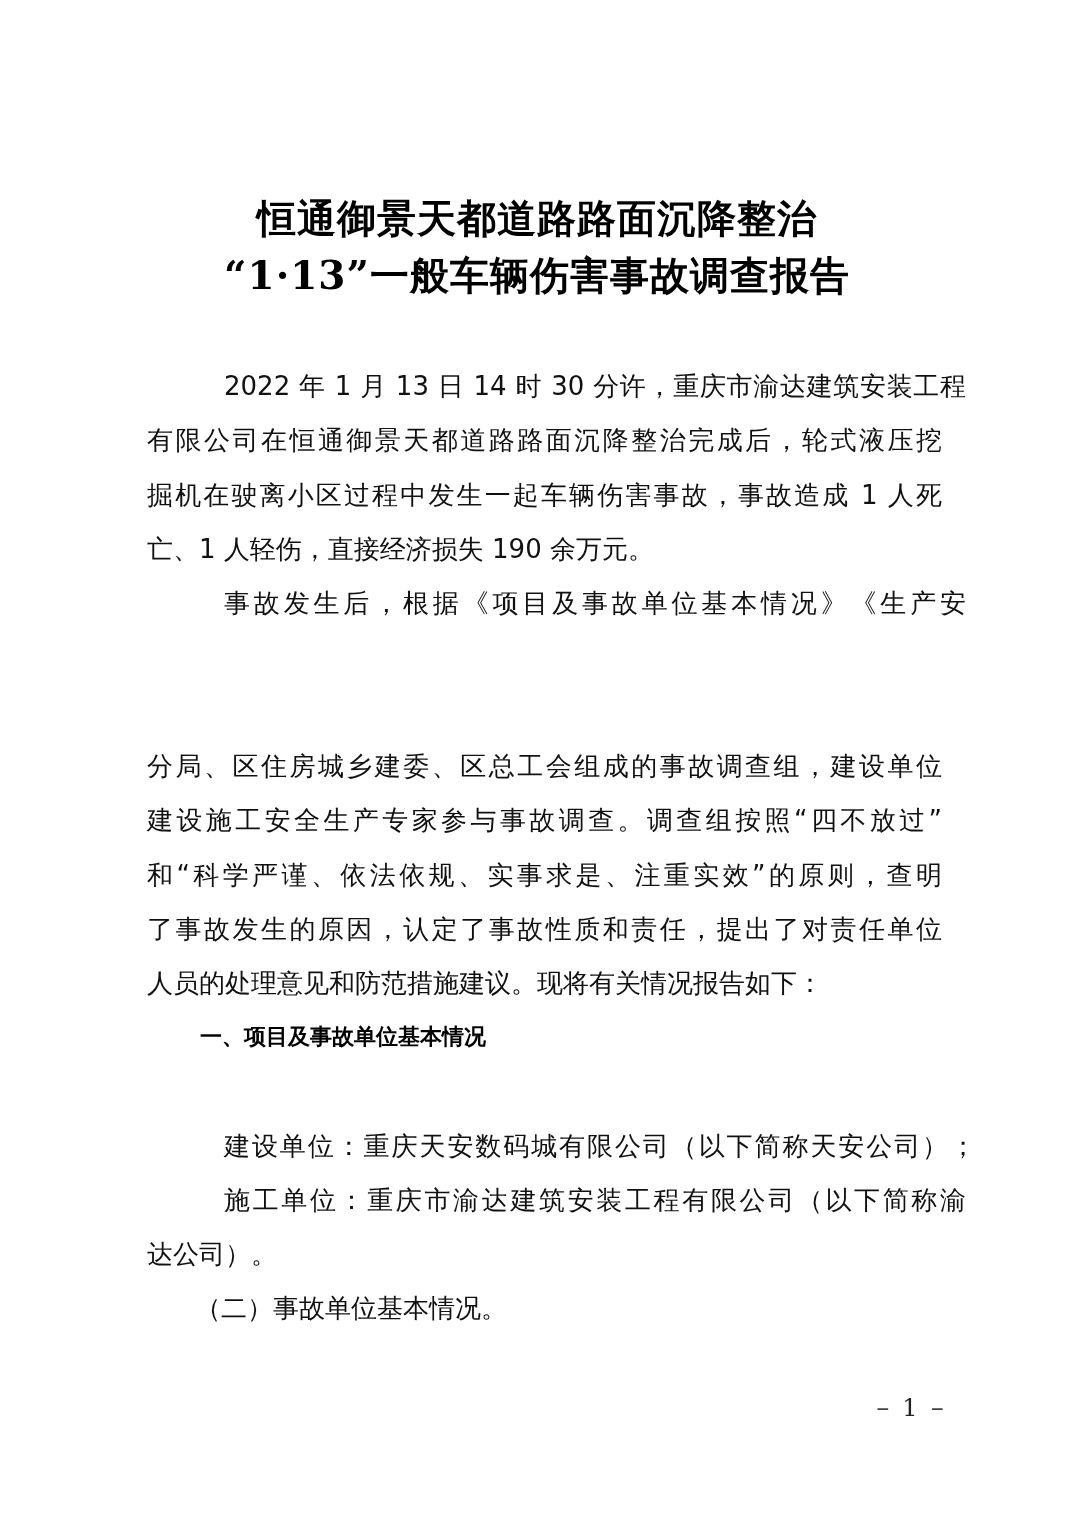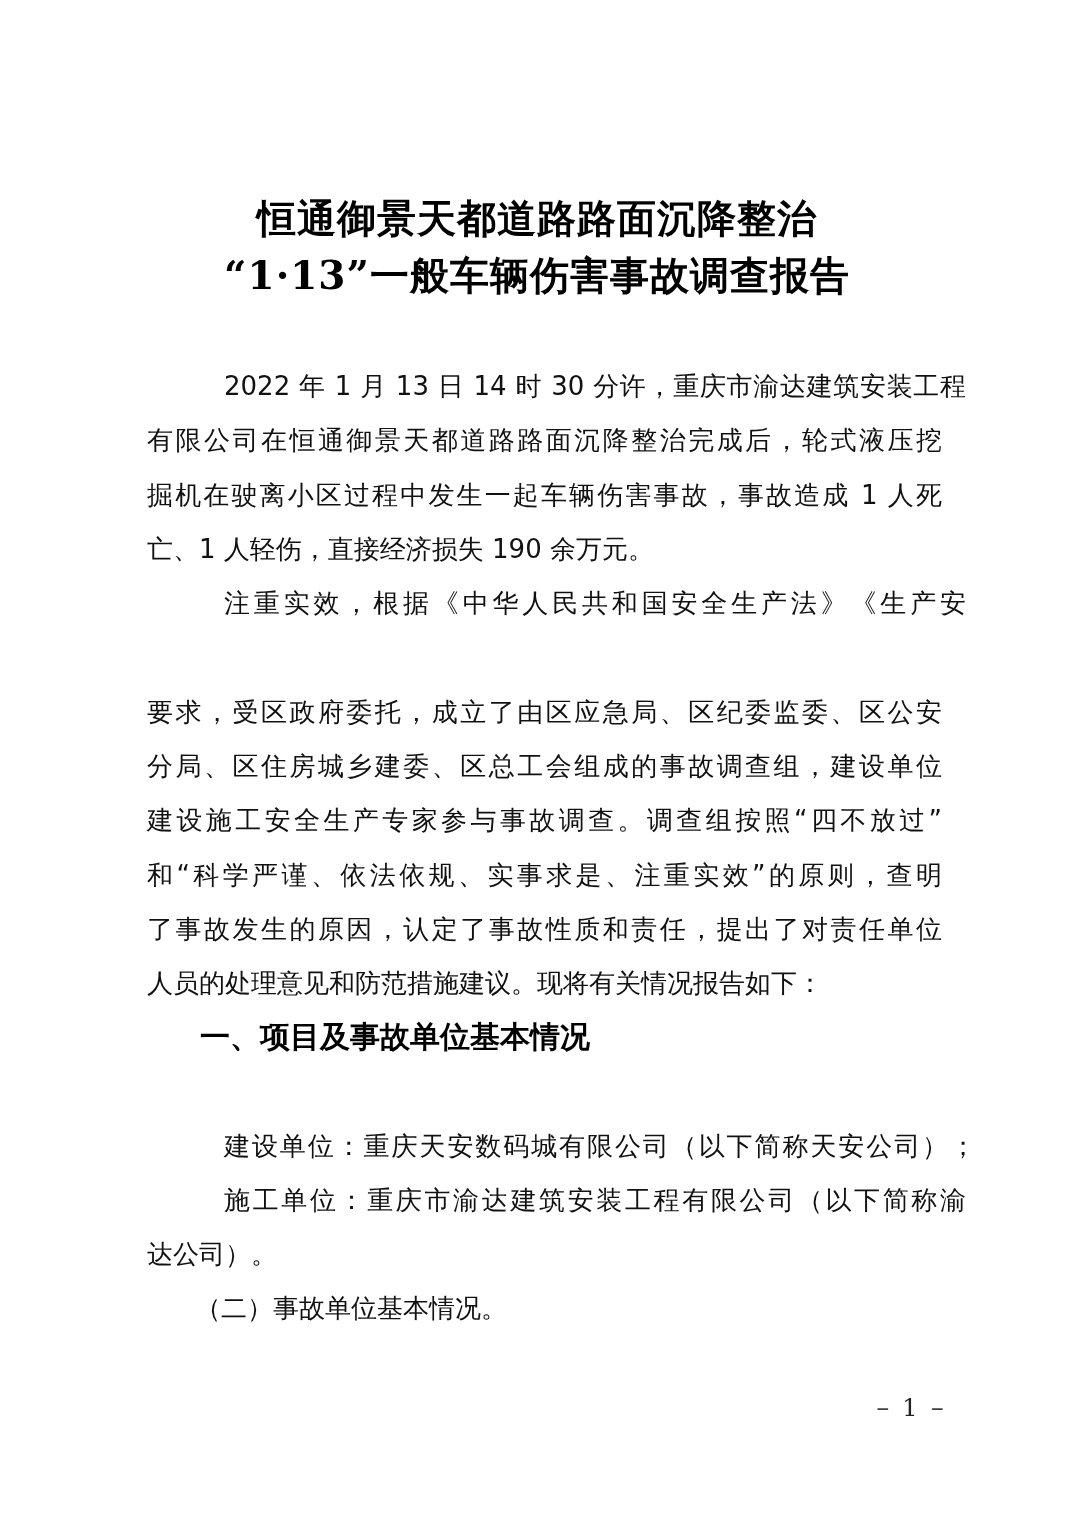--- a/index.html
+++ b/index.html
@@ -17,21 +17,21 @@
       position: absolute; left: 147px; width: 795px;
       font-family: "DejaVu Sans", "Liberation Sans", sans-serif;
       font-size: 26px; line-height: 40px; white-space: nowrap;
       text-align: justify; text-align-last: justify; color: #111;
     }
     .line.indent { left: 200px; width: 742px; margin-left: 24px; }
     .line.last { text-align-last: left; }
     .heading {
       position: absolute; left: 200px;
       font-family: "DejaVu Sans", "Liberation Sans", sans-serif;
-      font-weight: bold; font-size: 30px; line-height: 40px; color: #000;
+      font-weight: bold; font-size: 22px; line-height: 40px; color: #000;
     }
     .sub {
       position: absolute; left: 200px;
       font-family: "DejaVu Sans", "Liberation Sans", sans-serif;
       font-size: 26px; line-height: 40px; color: #111;
     }
     .page-number {
       position: absolute; left: 860px; top: 1392px; width: 100px; text-align: center;
       font-family: "DejaVu Serif", "Liberation Serif", serif; font-size: 24px; color: #222;
     }
@@ -41,22 +41,21 @@
 
 <div class="page">
   <div class="title l1">恒通御景天都道路路面沉降整治</div>
   <div class="title l2">“1·13”一般车辆伤害事故调查报告</div>
 
   <div class="line indent" style="top:366px">2022 年 1 月 13 日 14 时 30 分许，重庆市渝达建筑安装工程</div>
   <div class="line" style="top:420px">有限公司在恒通御景天都道路路面沉降整治完成后，轮式液压挖</div>
   <div class="line" style="top:475px">掘机在驶离小区过程中发生一起车辆伤害事故，事故造成 1 人死</div>
   <div class="line last" style="top:529px">亡、1 人轻伤，直接经济损失 190 余万元。</div>
 
-  <div class="line indent" style="top:583px">注重实效，根据《中华人民共和国安全生产法》《生产安</div>
-  <div class="line" style="top:692px">要求，受区政府委托，成立了由区应急局、区纪委监委、区公安</div>
+  <div class="line indent" style="top:583px">事故发生后，根据《项目及事故单位基本情况》《生产安</div>
   <div class="line" style="top:746px">分局、区住房城乡建委、区总工会组成的事故调查组，建设单位</div>
   <div class="line" style="top:800px">建设施工安全生产专家参与事故调查。调查组按照“四不放过”</div>
   <div class="line" style="top:909px">了事故发生的原因，认定了事故性质和责任，提出了对责任单位</div>
   <div class="line" style="top:855px">和“科学严谨、依法依规、实事求是、注重实效”的原则，查明</div>
   <div class="line last" style="top:963px">人员的处理意见和防范措施建议。现将有关情况报告如下：</div>
 
   <div class="heading" style="top:1017px">一、项目及事故单位基本情况</div>
   <div class="line indent" style="top:1180px">施工单位：重庆市渝达建筑安装工程有限公司（以下简称渝</div>
   <div class="line indent" style="top:1126px; width:752px">建设单位：重庆天安数码城有限公司（以下简称天安公司）；</div>
   <div class="line last" style="top:1234px">达公司）。</div>

